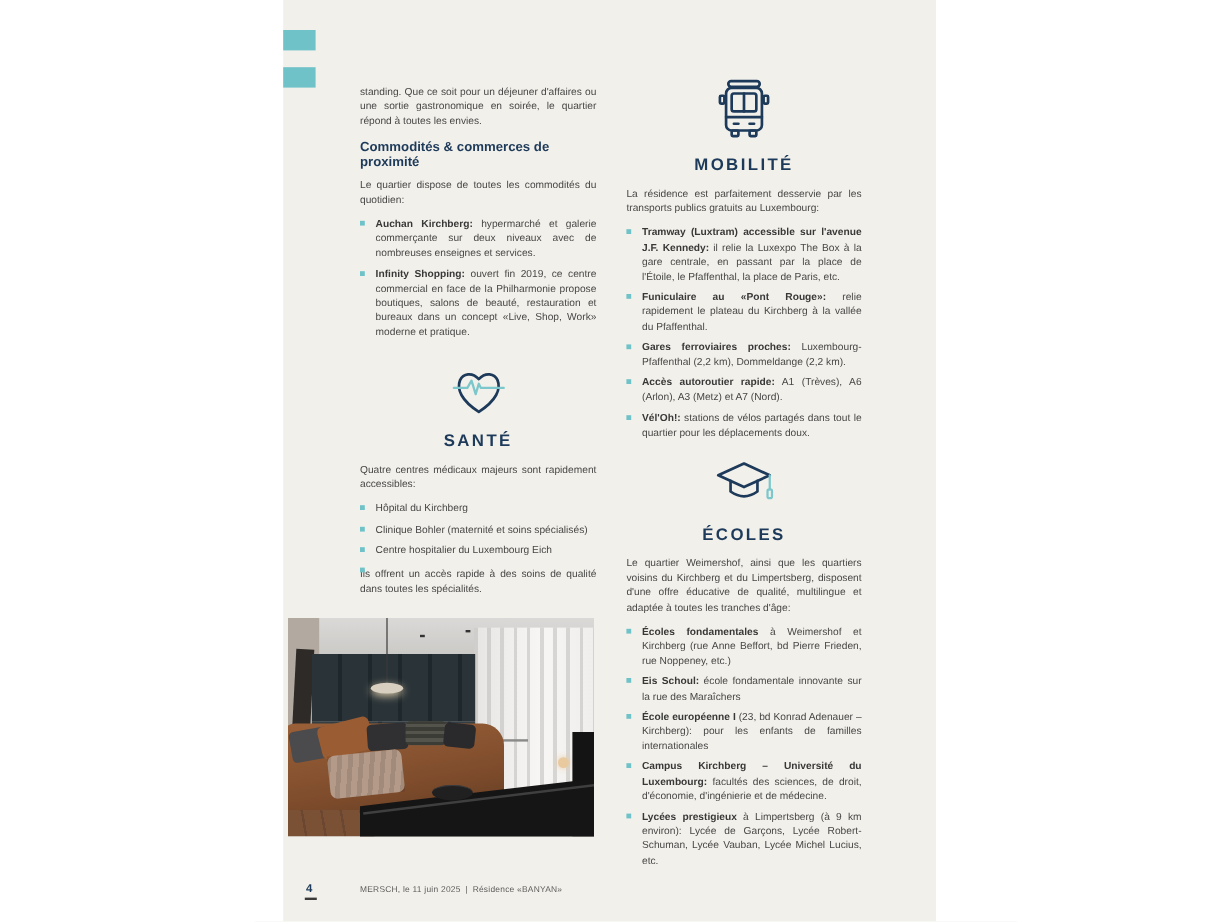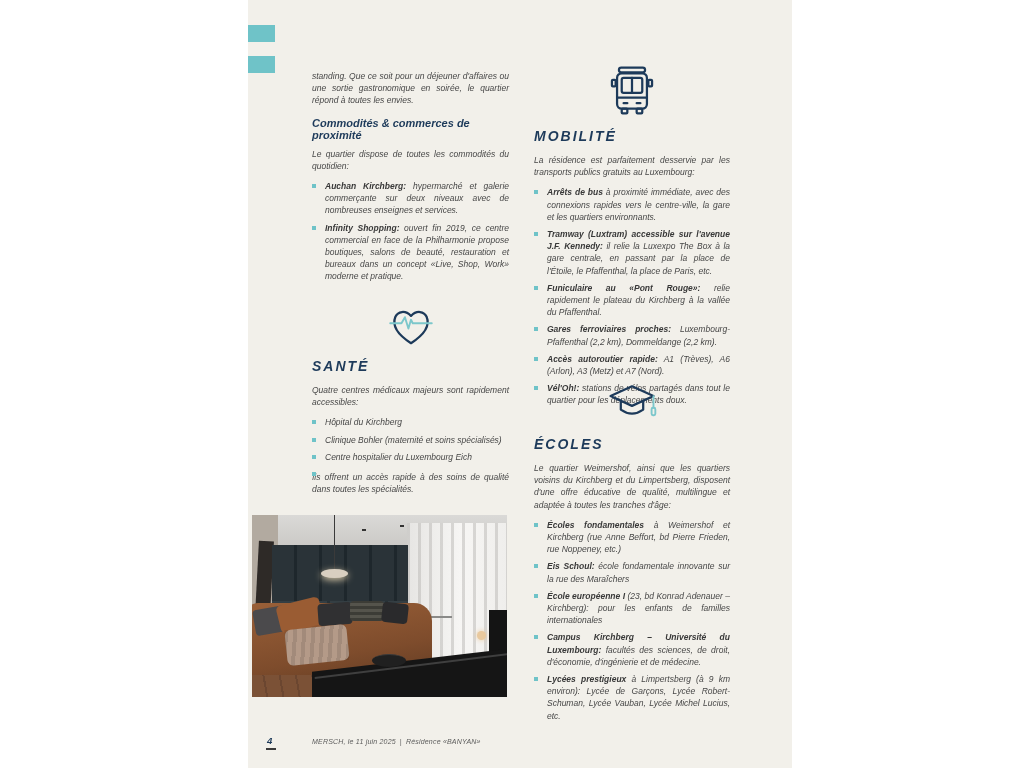--- a/index.html
+++ b/index.html
@@ -1,33 +1,33 @@
 <!DOCTYPE html>
 <html><head>
 <meta charset="utf-8">
 <style>
   html,body{margin:0;padding:0;}
   body{
     width:1024px;height:768px;position:relative;background:#ffffff;
     font-family:"Liberation Sans",sans-serif;overflow:hidden;
   }
-  .page{position:absolute;left:248px;top:0;width:544px;height:768px;background:#f2f0ea;font-style:italic;}
+  .page{position:absolute;left:236px;top:0;width:544px;height:768px;background:#f2f0ea;}
   .corner-mark{position:absolute;background:#6fc3c8;width:27px;height:17px;left:0;}
   .mark-1{top:25px;}
   .mark-2{top:56px;}
 
   .block{position:absolute;width:197px;}
   .b-commodites{left:64px;top:70px;}
   .b-sante{left:64px;top:300px;}
   .b-mobilite{left:286px;top:62px;width:196px;}
   .b-ecoles{left:286px;top:380px;width:196px;}
 
   p.body{font-size:8.5px;line-height:12.2px;color:#474747;text-align:justify;margin:0 0 8px 0;}
   h3.sub{font-size:11px;color:#1d3a5a;margin:10px 0 7px 0;font-weight:bold;}
-  .section-head{text-align:left;font-size:14px;font-weight:bold;letter-spacing:2px;color:#1d3a5a;margin:4px 0 10px 0;}
+  .section-head{text-align:center;font-size:14px;font-weight:bold;letter-spacing:2px;color:#1d3a5a;margin:4px 0 10px 0;}
   .icon-wrap{text-align:center;margin:0 0 2px 0;}
   .icon-wrap svg{display:inline-block;}
 
   ul.bullets{list-style:none;margin:0 0 8px 0;padding:0;}
   li.bullet{position:relative;padding-left:13px;font-size:8.5px;line-height:12.2px;color:#474747;text-align:justify;margin-bottom:5px;}
   .bm{position:absolute;left:0;top:4px;width:4px;height:4px;background:#6fc3c8;}
   .bb{font-weight:bold;color:#383838;}
 
   
   .photo{position:absolute;left:4px;top:515px;width:255px;height:182px;overflow:hidden;background:#c9c7c3;}
@@ -114,21 +114,20 @@
         <line x1="35" y1="43" x2="39" y2="43"></line>
         <rect x="8.5" y="18" width="4" height="7" rx="1"></rect>
         <rect x="47.5" y="18" width="4" height="7" rx="1"></rect>
         <rect x="19" y="49" width="6" height="5" rx="1"></rect>
         <rect x="35" y="49" width="6" height="5" rx="1"></rect>
       </svg>
     </div>
     <div class="section-head">MOBILITÉ</div>
     <p class="body">La résidence est parfaitement desservie par les transports publics gratuits au Luxembourg:</p>
     <ul class="bullets">
-      <li class="bullet"><span class="bm"></span><span class="bb">Arrêts de bus</span><span> à proximité immédiate, avec des connexions rapides vers le centre-ville, la gare et les quartiers environnants.</span></li>
       <li class="bullet"><span class="bm"></span><span class="bb">Tramway (Luxtram) accessible sur l'avenue J.F. Kennedy:</span><span> il relie la Luxexpo The Box à la gare centrale, en passant par la place de l'Étoile, le Pfaffenthal, la place de Paris, etc.</span></li>
       <li class="bullet"><span class="bm"></span><span class="bb">Funiculaire au «Pont Rouge»:</span><span> relie rapidement le plateau du Kirchberg à la vallée du Pfaffenthal.</span></li>
       <li class="bullet"><span class="bm"></span><span class="bb">Gares ferroviaires proches:</span><span> Luxembourg-Pfaffenthal (2,2 km), Dommeldange (2,2 km).</span></li>
       <li class="bullet"><span class="bm"></span><span class="bb">Accès autoroutier rapide:</span><span> A1 (Trèves), A6 (Arlon), A3 (Metz) et A7 (Nord).</span></li>
       <li class="bullet"><span class="bm"></span><span class="bb">Vél'Oh!:</span><span> stations de vélos partagés dans tout le quartier pour les déplacements doux.</span></li>
     </ul>
   </div>
 
   <div class="block b-ecoles">
     <div class="icon-wrap">

